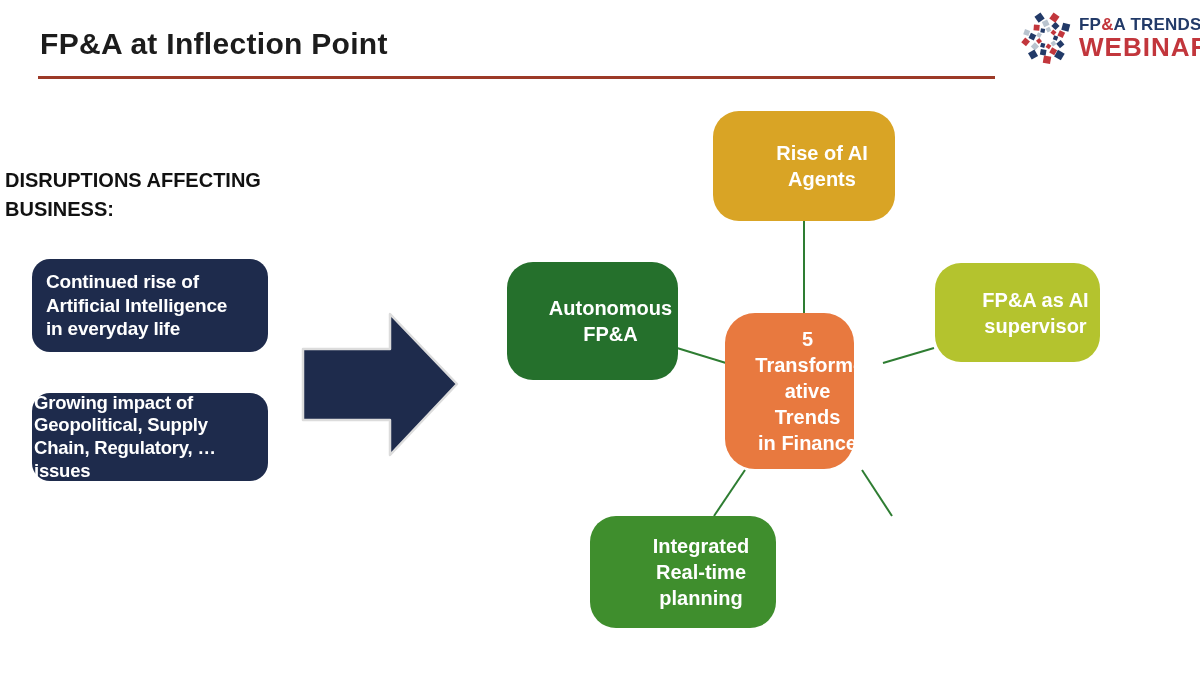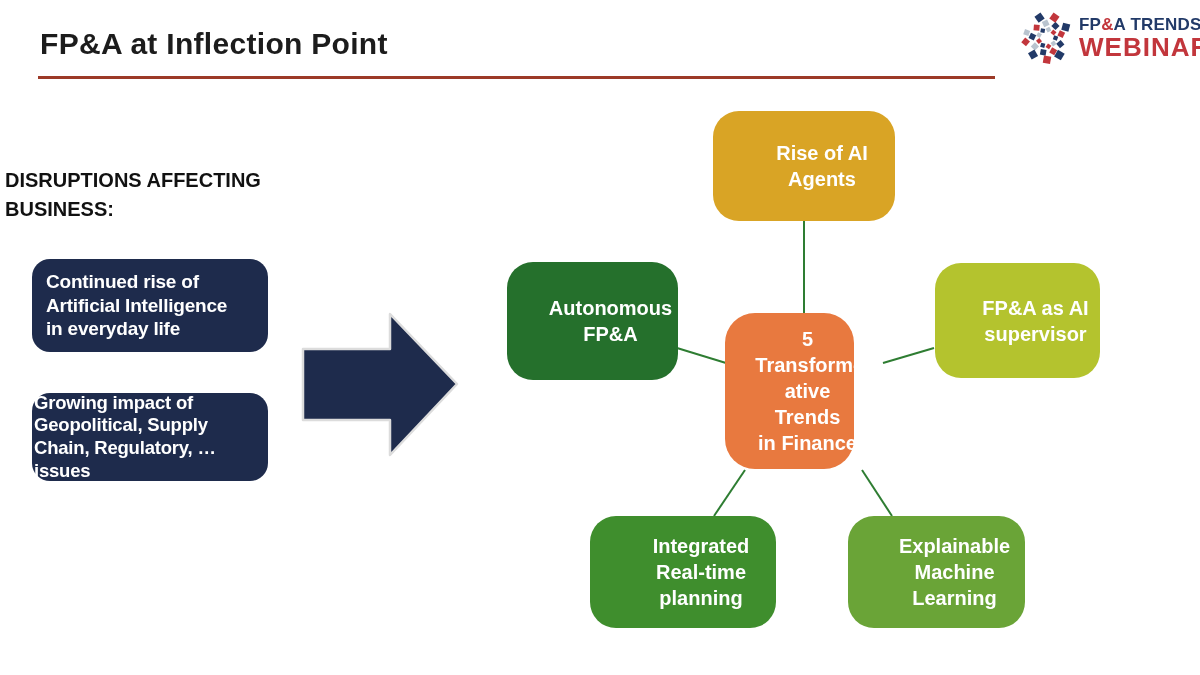--- a/index.html
+++ b/index.html
@@ -42,21 +42,21 @@
   
   .overlay-svg{position:absolute;left:0;top:0;width:1200px;height:675px;pointer-events:none;z-index:1;}
 
   
   .node{
     position:absolute;z-index:2;box-sizing:border-box;border-radius:26px;
     display:flex;align-items:center;justify-content:center;text-align:center;
     color:#ffffff;font-weight:700;font-size:20px;line-height:1.3;padding-left:36px;
   }
   .node-top{left:713px;top:111px;width:182px;height:110px;}
-  .node-right{left:935px;top:263px;width:165px;height:115px;align-items:center;}
+  .node-right{left:935px;top:263px;width:165px;height:99px;align-items:center;}
   .node-bottom-right{left:848px;top:516px;width:177px;height:112px;}
   .node-bottom-left{left:590px;top:516px;width:186px;height:112px;}
   .node-left{left:507px;top:262px;width:171px;height:118px;}
   .node-center{left:725px;top:313px;width:129px;height:156px;border-radius:30px;z-index:3;}
 
   
   .source-caption{
     position:absolute;left:100px;top:656px;width:1100px;margin:0;
     text-align:center;font-size:13.5px;font-weight:700;color:#1a1a1a;
   }
@@ -135,25 +135,20 @@
   </svg>
 
   <div class="node node-top" style="background-color: rgb(217, 164, 37); fill: rgb(217, 164, 37);">
     <span class="prewrap">Rise of AI
 Agents</span>
   </div>
   <div class="node node-right" style="background-color: rgb(180, 195, 46); fill: rgb(180, 195, 46);">
     <span class="prewrap">FP&amp;A as AI
 supervisor</span>
   </div>
-  <div class="node node-bottom-right" style="background-color: rgb(106, 164, 55); fill: rgb(106, 164, 55);">
-    <span class="prewrap">Explainable
-Machine
-Learning</span>
-  </div>
   <div class="node node-bottom-left" style="background-color: rgb(63, 142, 45); fill: rgb(63, 142, 45);">
     <span class="prewrap">Integrated
 Real-time
 planning</span>
   </div>
   <div class="node node-left" style="background-color: rgb(37, 112, 44); fill: rgb(37, 112, 44);">
     <span class="prewrap">Autonomous
 FP&amp;A</span>
   </div>
   <div class="node node-center" style="background-color: rgb(232, 121, 63); fill: rgb(232, 121, 63);">

